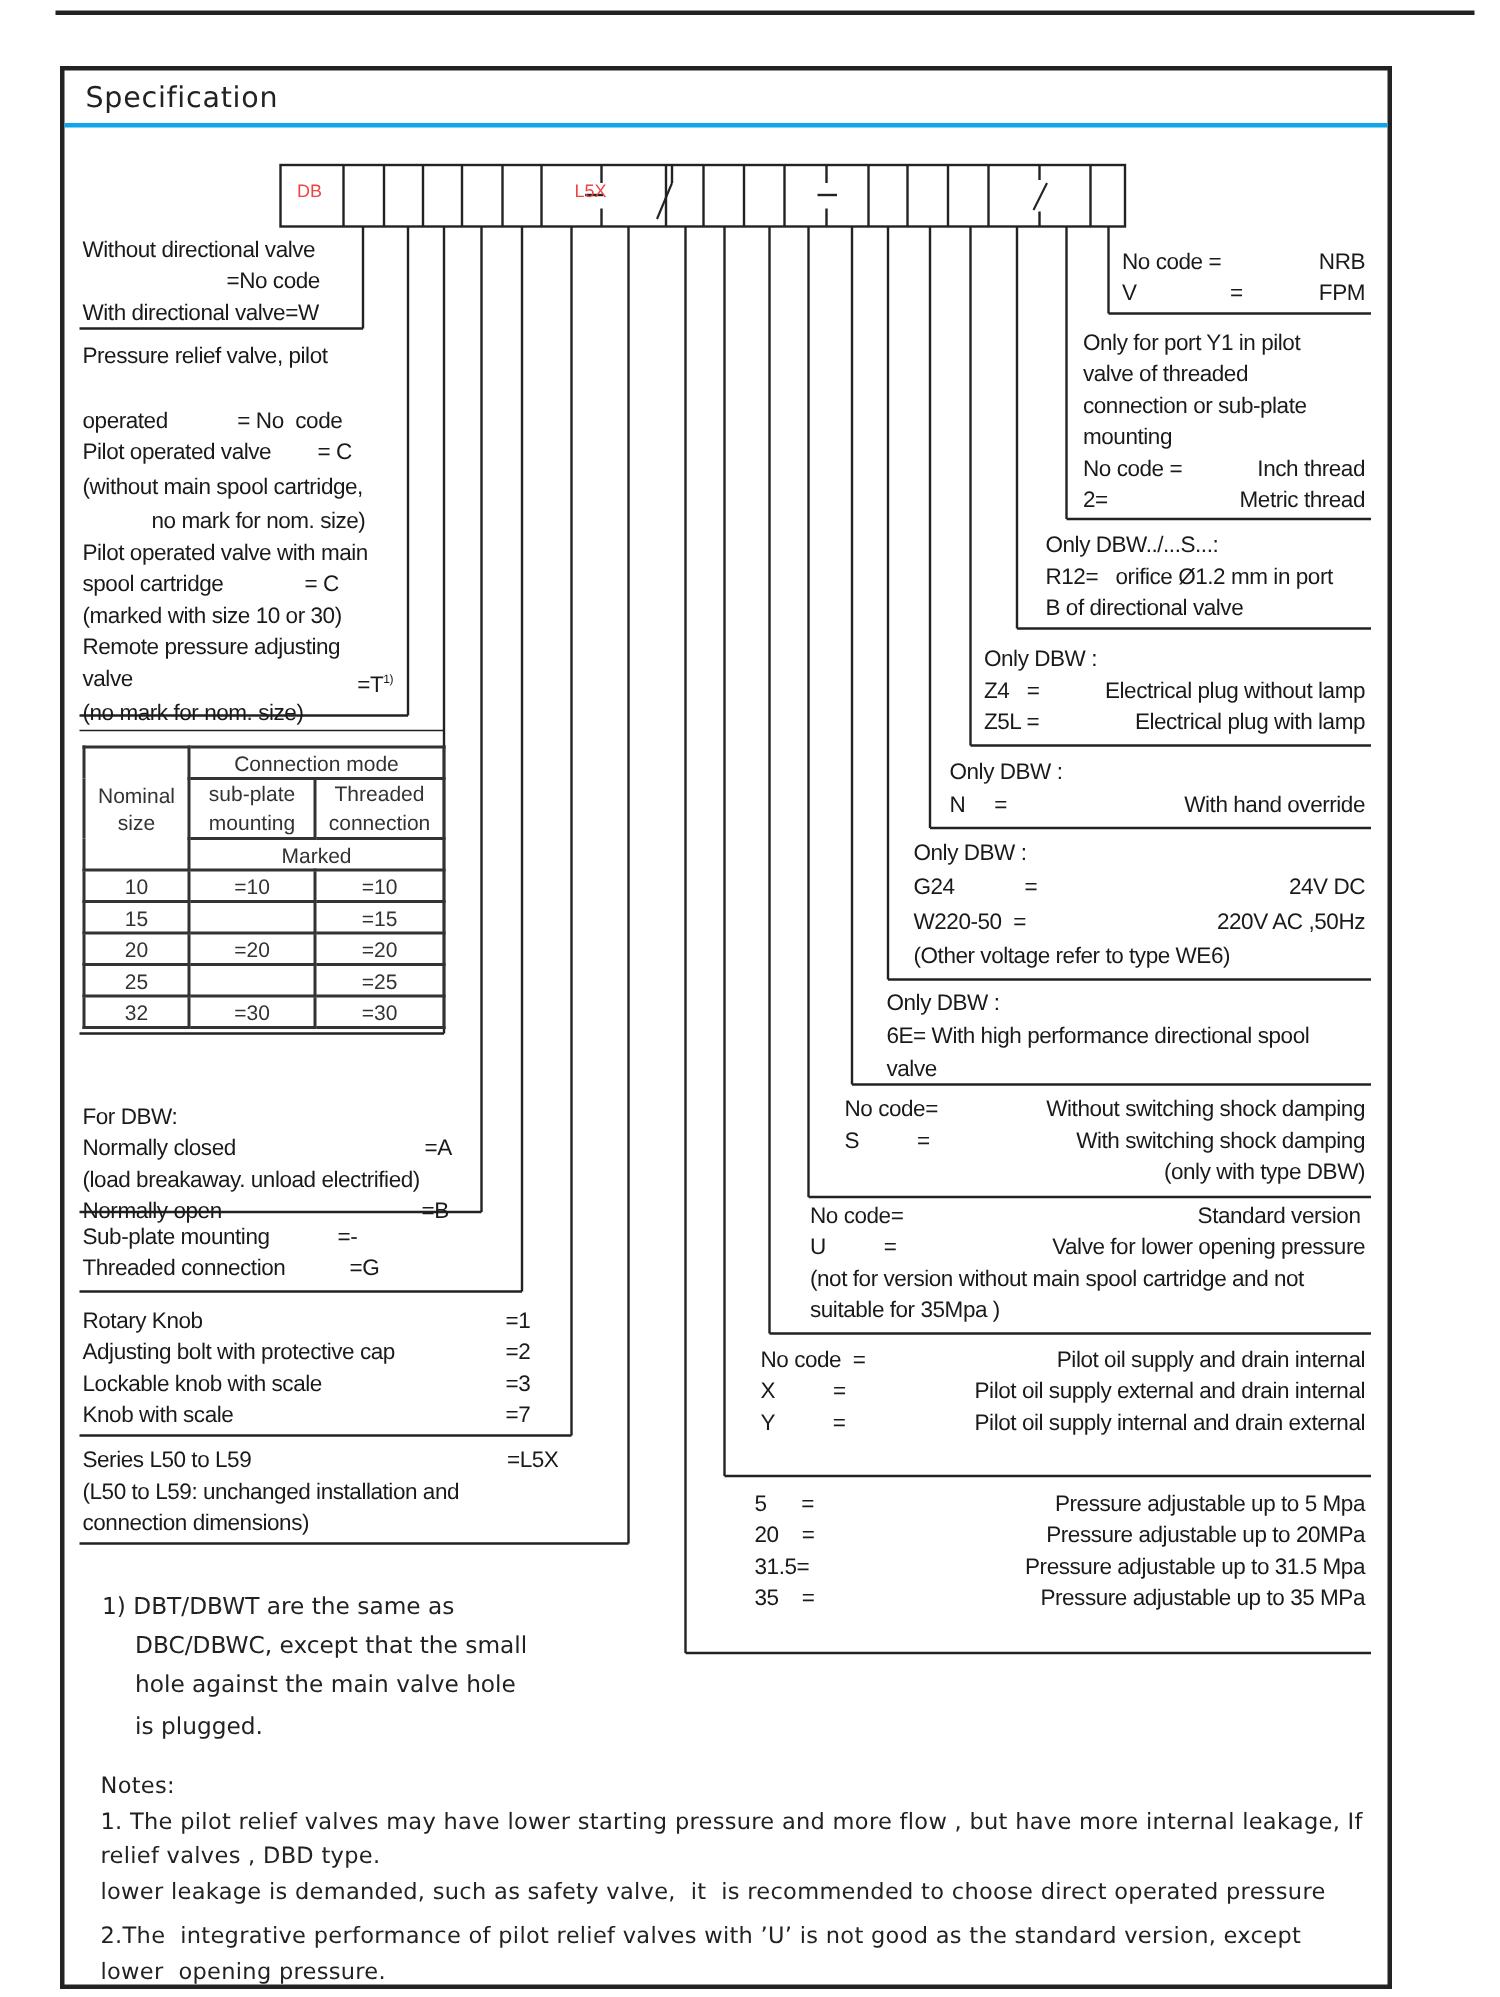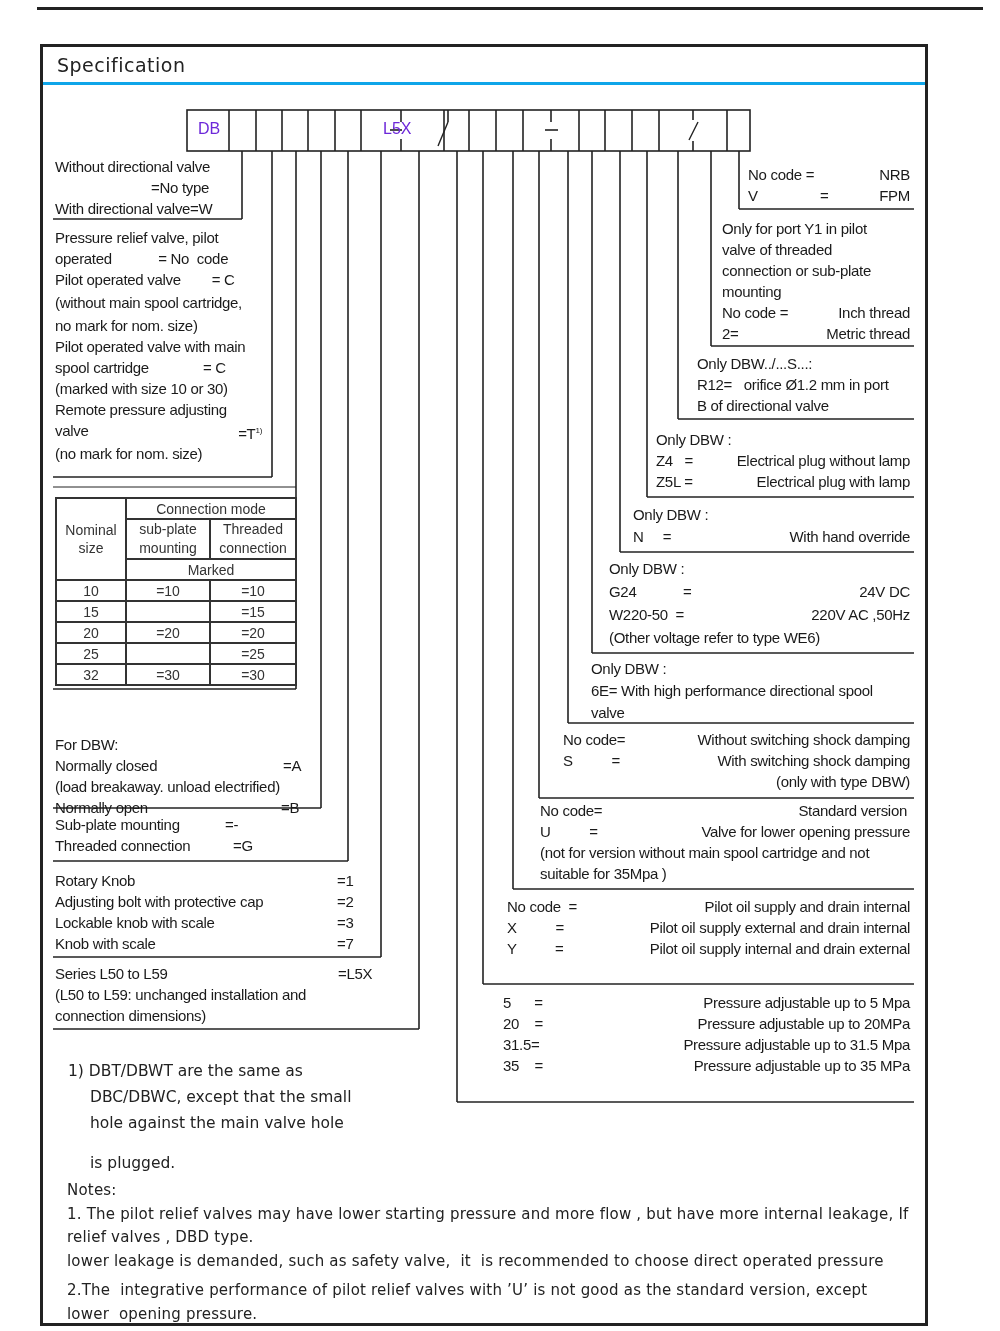--- a/index.html
+++ b/index.html
@@ -11,21 +11,21 @@
   .spec-header { position: absolute; left: 43px; top: 47px; width: 882px; height: 38px;
                  border-bottom: 3px solid #0ea5e9; box-sizing: border-box; }
   .spec-title { position: absolute; left: 14px; top: 7px; font-size: 19px; letter-spacing: 0.5px;
                 font-family: "DejaVu Sans", sans-serif; color: #222; }
   svg.lines { position: absolute; left: 0; top: 0; }
   .t { position: absolute; font-size: 15px; line-height: 21px; white-space: nowrap; letter-spacing: -0.3px; color: #1a1a1a; }
   .row { position: relative; height: 21px; }
   .row .l { position: absolute; left: 0; }
   .row .r { position: absolute; right: 0; }
   .row .m { position: absolute; }
-  .code-cell { position: absolute; font-size: 16px; top: 120px; color: #6d28d9; }
+  .code-cell { position: absolute; font-size: 12px; top: 120px; color: #ef4444; }
   table.conn { position: absolute; left: 55px; top: 497px; border-collapse: collapse; font-size: 14px; color: #333; }
   table.conn td { border: 2px solid #333; text-align: center; padding: 0; height: 19px; line-height: 18px; }
   .notes { position: absolute; left: 67px; font-size: 15px; color: #222; font-family: "DejaVu Sans", sans-serif; letter-spacing: 0.2px; }
   .fn { position: absolute; left: 68px; top: 1058px; font-size: 15.5px; line-height: 26px; color: #222; font-family: "DejaVu Sans", sans-serif; }
   .fn div.indent { padding-left: 22px; }
 </style>
 </head>
 <body>
 
 <div class="top-rule"></div>
@@ -124,30 +124,30 @@
     <line x1="739" y1="151" x2="739" y2="209"></line>
     <line x1="739" y1="209" x2="914" y2="209"></line>
   </g>
 </svg>
 
 <span class="code-cell" style="left:198px;">DB</span>
 <span class="code-cell" style="left:383px;">L5X</span>
 
 <div class="t" style="left:55px; top:156px; width:185px;">
   <div>Without directional valve</div>
-  <div style="padding-left:96px;">=No  type</div>
+  <div style="padding-left:96px;">=No  code</div>
   <div>With directional valve=W</div>
 </div>
 
 <div class="t" style="left:55px; top:227px; width:215px;">
   <div>Pressure relief valve, pilot</div>
-  <div style="white-space:pre;">operated            = No  code</div>
+  <div style="white-space:pre;margin-top:22px;">operated            = No  code</div>
   <div style="white-space:pre;">Pilot operated valve        = C</div>
   <div style="margin-top:2px;">(without main spool cartridge,</div>
-  <div style="margin-top:2px;">no mark for nom. size)</div>
+  <div style="margin-top:2px;margin-left:46px;">no mark for nom. size)</div>
   <div>Pilot operated valve with main</div>
   <div style="white-space:pre;">spool cartridge              = C</div>
   <div>(marked with size 10 or 30)</div>
   <div>Remote pressure adjusting</div>
   <div class="row">
     <span class="l">valve</span>
     <span class="r" style="right:8px;"><span>=T</span><sup style="font-size:8px;">1)</sup></span>
   </div>
   <div style="margin-top:2px;">(no mark for nom. size)</div>
 </div>
@@ -242,21 +242,21 @@
     <span class="m" style="left:283px;">=L5X</span>
   </div>
   <div>(L50 to L59: unchanged installation and</div>
   <div>connection dimensions)</div>
 </div>
 
 <div class="fn">
   <div>1) DBT/DBWT are the same as</div>
   <div class="indent">DBC/DBWC, except that the small</div>
   <div class="indent">hole against the main valve hole</div>
-  <div class="indent" style="margin-top:14px;">is plugged.</div>
+  <div class="indent" style="margin-top:2px;">is plugged.</div>
 </div>
 
 <div class="t" style="left:748px; top:164px; width:162px;">
   <div class="row">
     <span class="l">No code  =</span>
     <span class="r">NRB</span>
   </div>
   <div class="row">
     <span class="l">V</span>
     <span class="m" style="left:72px;">=</span>

